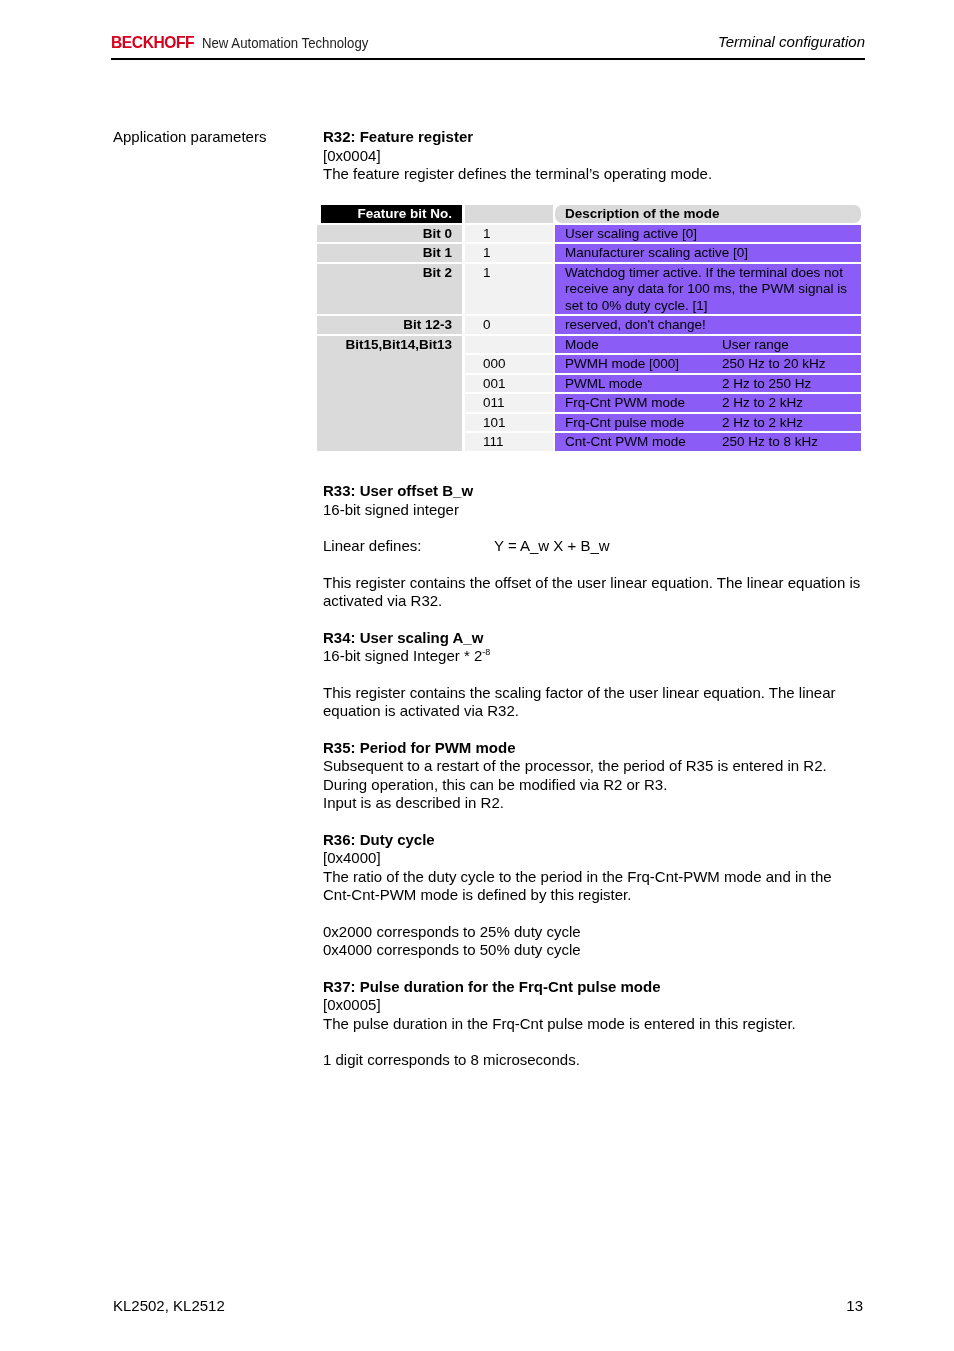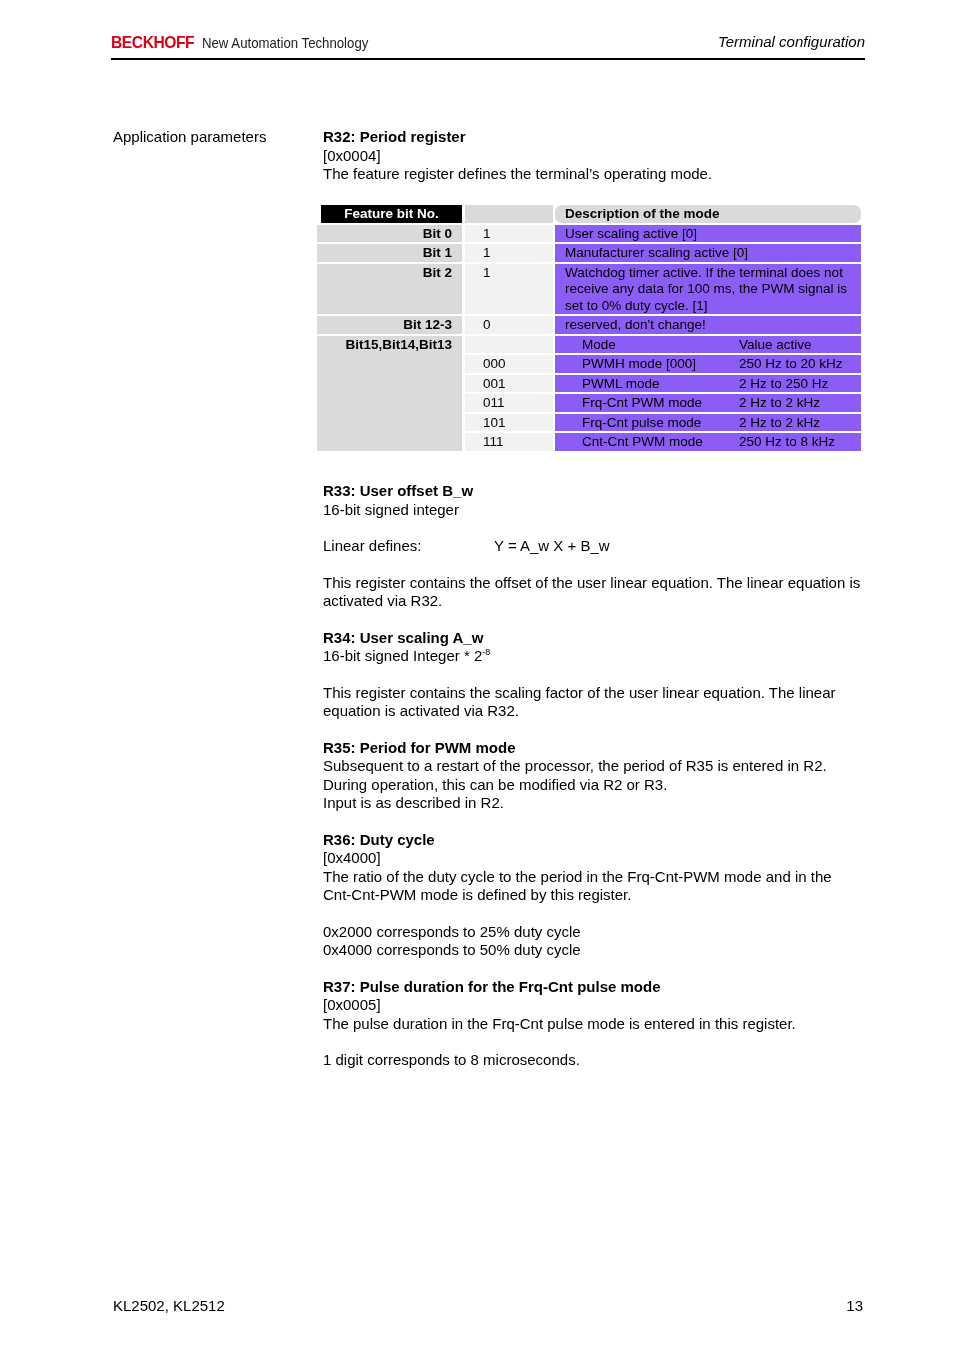--- a/index.html
+++ b/index.html
@@ -21,44 +21,44 @@
   sup { font-size: 9px; vertical-align: 6px; line-height: 0; }
 
   .eq-row { display: flex; }
   .eq-label { width: 171px; }
 
   table.feat { position: absolute; left: 317px; top: 203px; border-collapse: separate; border-spacing: 0 2px; font-size: 13.5px; width: 544px; }
   table.feat td { padding: 1px 10px 0 10px; vertical-align: top; line-height: 16.5px; }
   .c-bit { width: 148px; text-align: right; font-weight: bold; background: #dadada; border-right: 3px solid #fff; padding-right: 10px !important; }
   .c-val { width: 90px; background: #f2f2f2; border-right: 2px solid #fff; padding-left: 18px !important; }
   .c-desc { background: #8b5cf6; }
-  .hdr .c-bit { background: #000; color: #fff; border-left: 4px solid #fff; text-align: center; }
+  .hdr .c-bit { background: #000; color: #fff; border-left: 4px solid #fff; }
   .hdr .c-val { background: #dadada; }
   .hdr .c-desc { background: #dadada; font-weight: bold; border-radius: 7px; }
   .mode-grid { display: flex; }
-  .mode-grid span:first-child { width: 157px; margin-left: 17px; }
+  .mode-grid span:first-child { width: 157px; }
 
   .footer-left { position: absolute; left: 113px; top: 1297px; font-size: 15px; }
   .footer-right { position: absolute; right: 91px; top: 1297px; font-size: 15px; }
 </style>
 </head>
 <body>
 
 <div class="header">
   <div class="logo">
     <span class="logo-brand">BECKHOFF</span>
     <span class="logo-tag">New Automation Technology</span>
   </div>
   <div class="header-right">Terminal configuration</div>
 </div>
 
 <div class="side-label">Application parameters</div>
 
 <div class="content" style="top:128px;">
-  <div class="bold">R32: Period register</div>
+  <div class="bold">R32: Feature register</div>
   <div>[0x0004]</div>
   <div>The feature register defines the terminal’s operating mode.</div>
 </div>
 
 <table class="feat">
   <tbody>
       <tr class="hdr">
     <td class="c-bit">Feature bit No.</td>
     <td class="c-val"></td>
     <td class="c-desc" colspan="2">Description of the mode</td>
@@ -82,21 +82,21 @@
     <td class="c-bit">Bit 12-3</td>
     <td class="c-val">0</td>
     <td class="c-desc" colspan="2">reserved, don't change!</td>
   </tr>
   <tr>
     <td class="c-bit" rowspan="6">Bit15,Bit14,Bit13</td>
     <td class="c-val"></td>
     <td class="c-desc" colspan="2">
       <div class="mode-grid">
             <span>Mode</span>
-            <span>Value active</span>
+            <span>User range</span>
           </div>
     </td>
   </tr>
   <tr>
     <td class="c-val">000</td>
     <td class="c-desc" colspan="2">
           <div class="mode-grid">
             <span>PWMH mode  [000]</span>
             <span>250 Hz to 20 kHz</span>
           </div>

